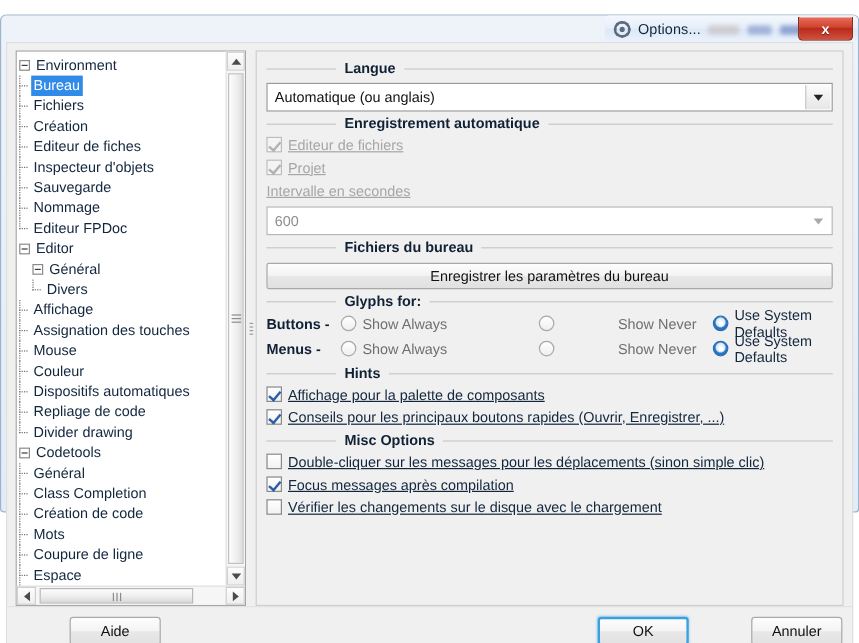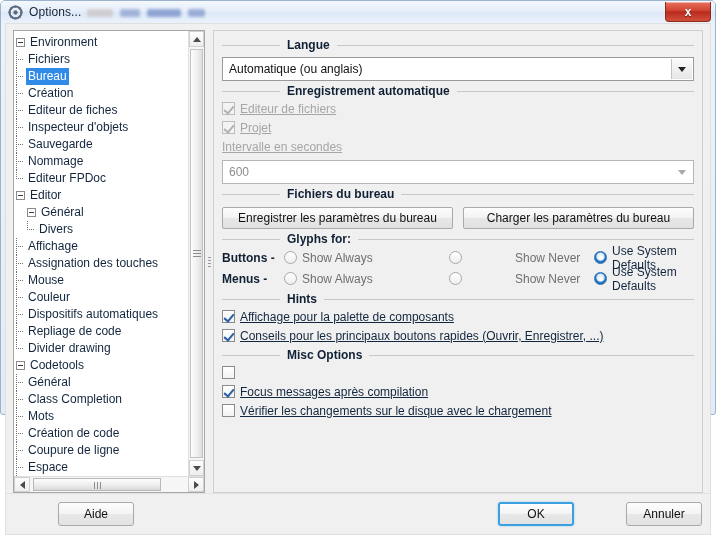--- a/index.html
+++ b/index.html
@@ -9,28 +9,29 @@
     height: 536px;
     overflow: hidden;
     font-family: "Liberation Sans", sans-serif;
     font-size: 12px;
     background: #ffffff;
   }
 
   
   .window {
     position: absolute;
-    left: 0; top: 0;
+    left: 0; top: 12px;
     width: 716px; height: 415px;
     box-sizing: border-box;
     background: linear-gradient(#eef3fa, #e3ebf6);
     border: 1px solid #9bb3cc;
     border-radius: 5px 5px 3px 3px;
     display: flex;
     flex-direction: column;
+    align-items: flex-end;
   }
 
   
   .titlebar {
     height: 22px;
     flex: 0 0 22px;
     position: relative;
     display: flex;
     align-items: center;
     padding-left: 7px;
@@ -445,27 +446,27 @@
 
     <div class="body-area">
 
       <div class="tree-panel">
         <div class="tree-inner">
           <div class="tree-list" id="tree-list">
               <div class="tnode">
                 <span class="expander"></span>
                 <span class="lbl">Environment</span>
               </div>
+              <div class="tnode sel">
+                <span class="dash"></span>
+                <span class="lbl">Bureau</span>
+              </div>
               <div class="tnode">
                 <span class="dash"></span>
                 <span class="lbl">Fichiers</span>
-              </div>
-              <div class="tnode sel">
-                <span class="dash"></span>
-                <span class="lbl">Bureau</span>
               </div>
               <div class="tnode">
                 <span class="dash"></span>
                 <span class="lbl">Création</span>
               </div>
               <div class="tnode">
                 <span class="dash"></span>
                 <span class="lbl">Editeur de fiches</span>
               </div>
               <div class="tnode">
@@ -535,25 +536,25 @@
               <div class="tnode">
                 <span class="dash"></span>
                 <span class="lbl">Général</span>
               </div>
               <div class="tnode">
                 <span class="dash"></span>
                 <span class="lbl">Class Completion</span>
               </div>
               <div class="tnode">
                 <span class="dash"></span>
+                <span class="lbl">Création de code</span>
+              </div>
+              <div class="tnode">
+                <span class="dash"></span>
                 <span class="lbl">Mots</span>
-              </div>
-              <div class="tnode">
-                <span class="dash"></span>
-                <span class="lbl">Création de code</span>
               </div>
               <div class="tnode">
                 <span class="dash"></span>
                 <span class="lbl">Coupure de ligne</span>
               </div>
               <div class="tnode">
                 <span class="dash"></span>
                 <span class="lbl">Espace</span>
               </div>
             </div>
@@ -641,21 +642,20 @@
         </div>
 
         <div class="group">
           <div class="group-head">
             <span class="ln ln-left"></span>
             <span>Fichiers du bureau</span>
             <span class="ln ln-right"></span>
           </div>
           <div class="btnrow">
             <div class="pbtn">Enregistrer les paramètres du bureau</div>
-            <div class="pbtn">Charger les paramètres du bureau</div>
           </div>
         </div>
 
         <div class="group">
           <div class="group-head">
             <span class="ln ln-left"></span>
             <span>Glyphs for:</span>
             <span class="ln ln-right"></span>
           </div>
 
@@ -712,20 +712,21 @@
 
         <div class="group">
           <div class="group-head">
             <span class="ln ln-left"></span>
             <span>Misc Options</span>
             <span class="ln ln-right"></span>
           </div>
           <div id="misc-list">
               <div class="row">
                 <span class="cb"></span>
+                <span class="cb-label">Double-cliquer sur les messages pour les déplacements (sinon simple clic)</span>
               </div>
               <div class="row">
                 <span class="cb checked"></span>
                 <span class="cb-label">Focus messages après compilation</span>
               </div>
               <div class="row">
                 <span class="cb"></span>
                 <span class="cb-label">Vérifier les changements sur le disque avec le chargement</span>
               </div>
             </div>

